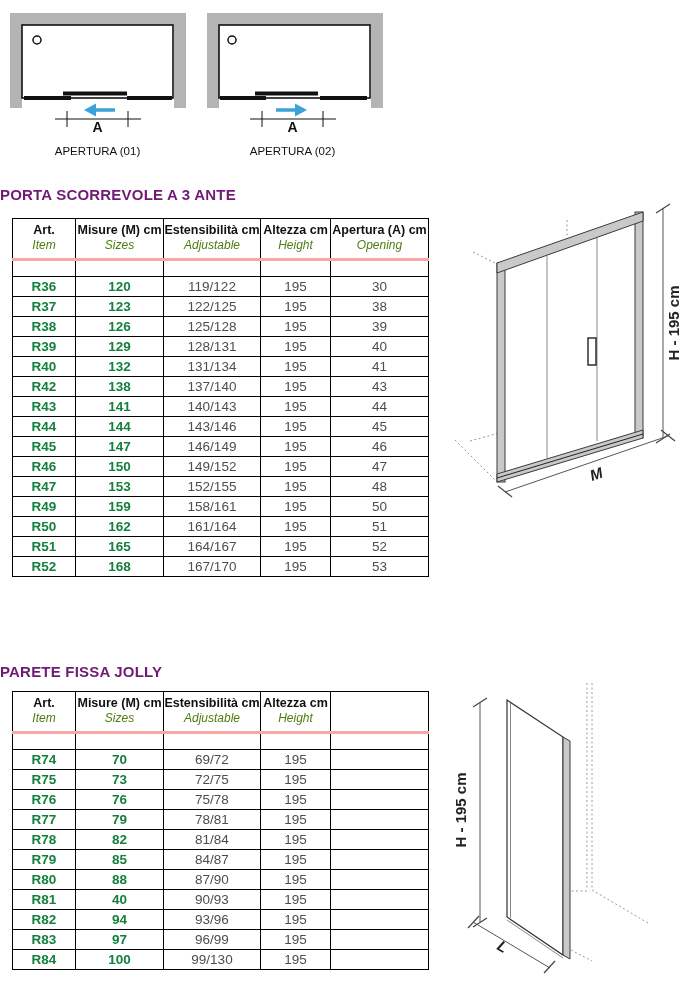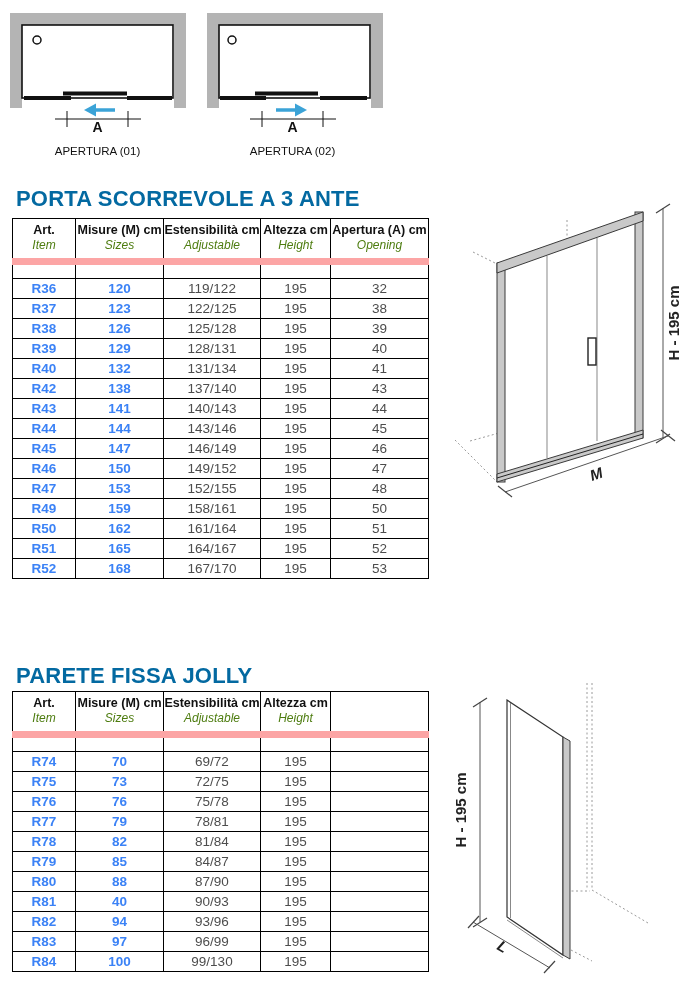--- a/index.html
+++ b/index.html
@@ -1,46 +1,46 @@
 <!DOCTYPE html>
 <html><head>
 <meta charset="utf-8">
 <style>
   * { box-sizing: border-box; }
   html,body { margin:0; padding:0; background:#fff; }
   body { font-family:"Liberation Sans", sans-serif; color:#111; }
   #page { position:relative; width:694px; height:996px; background:#fff; overflow:hidden; }
 
   .section-title {
-    position:absolute; left:16px; font-size:22px; font-weight:bold;
-    letter-spacing:0.2px; color:#0369a1; white-space:nowrap;
+    position:absolute; left:0; font-size:15px; font-weight:bold;
+    letter-spacing:0.2px; color:#701a75; white-space:nowrap;
   }
   #title1 { top:186px; }
   #title2 { top:663px; }
 
   table.spec {
     position:absolute; left:12px; border-collapse:collapse;
     width:416px; table-layout:fixed; background:#fff;
   }
   #table1 { top:218px; }
   #table2 { top:691px; }
   table.spec, table.spec th, table.spec td { border:1px solid #000; }
   table.spec { border-width:1.5px; }
   table.spec th {
     padding:4px 0 5px 0; vertical-align:middle; text-align:center;
-    border-bottom:7px solid #fca5a5; font-weight:normal;margin-left:20px;
+    border-bottom:3px solid #fca5a5; font-weight:normal;margin-left:20px;
   }
   .th-l1 { font-size:12.5px; font-weight:bold; color:#111; line-height:15px; }
   .th-l2 { font-size:12px; font-style:italic; color:#4d7c0f; line-height:15px; }
   tr.spacer-row td { height:17px; }
   tbody.data td {
     height:19px; padding:0; text-align:center; vertical-align:middle;
     font-size:13.5px; line-height:19px; color:#4d4d4d; overflow:hidden;
   }
-  tbody.data td.c-art, tbody.data td.c-mis { font-weight:bold; color:#3b82f6; }
+  tbody.data td.c-art, tbody.data td.c-mis { font-weight:bold; color:#15803d; }
 
   svg { position:absolute; }
   #diagram1 { left:5px;  top:8px; }
   #diagram2 { left:202px; top:8px; }
   #drawing1 { left:450px; top:195px; }
   #drawing2 { left:440px; top:660px; }
 
   .dot   { stroke:#9a9a9a; stroke-width:1; stroke-dasharray:2,2.5; fill:none; }
   .dim   { stroke:#555; stroke-width:1; fill:none; }
   .tick  { stroke:#444; stroke-width:1.2; fill:none; }
@@ -151,21 +151,21 @@
           <td></td>
       </tr>
     </tbody>
     <tbody class="data">
 
         <tr>
           <td class="c-art">R36</td>
           <td class="c-mis">120</td>
           <td>119/122</td>
           <td>195</td>
-          <td>32</td>
+          <td>30</td>
         </tr>
 
         <tr>
           <td class="c-art">R37</td>
           <td class="c-mis">123</td>
           <td>122/125</td>
           <td>195</td>
           <td>38</td>
         </tr>
 

